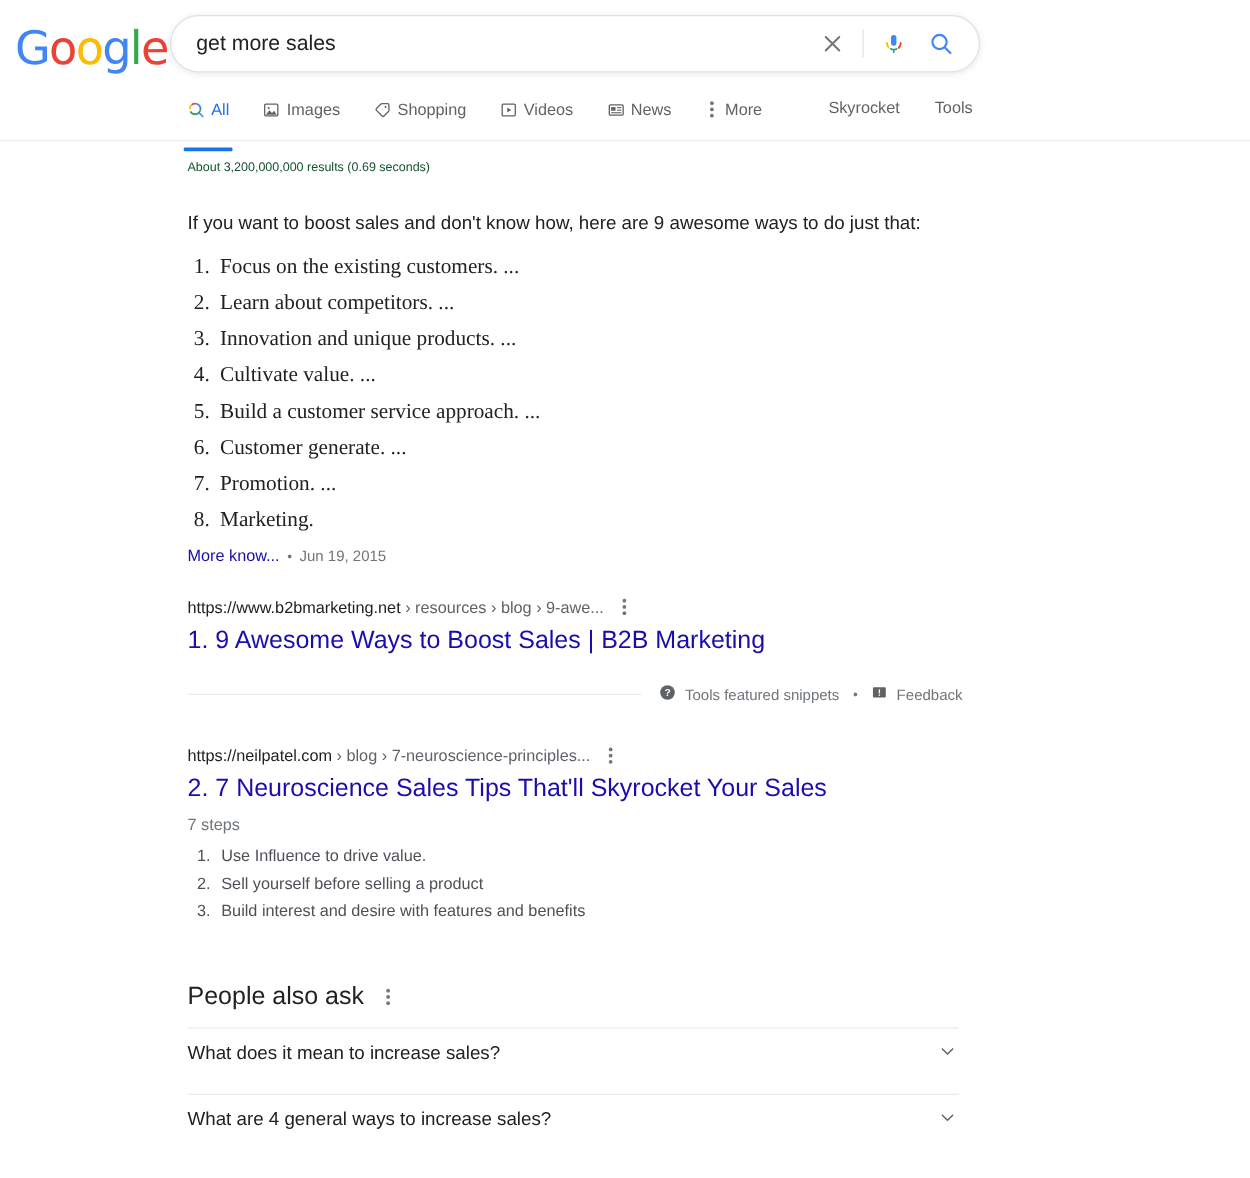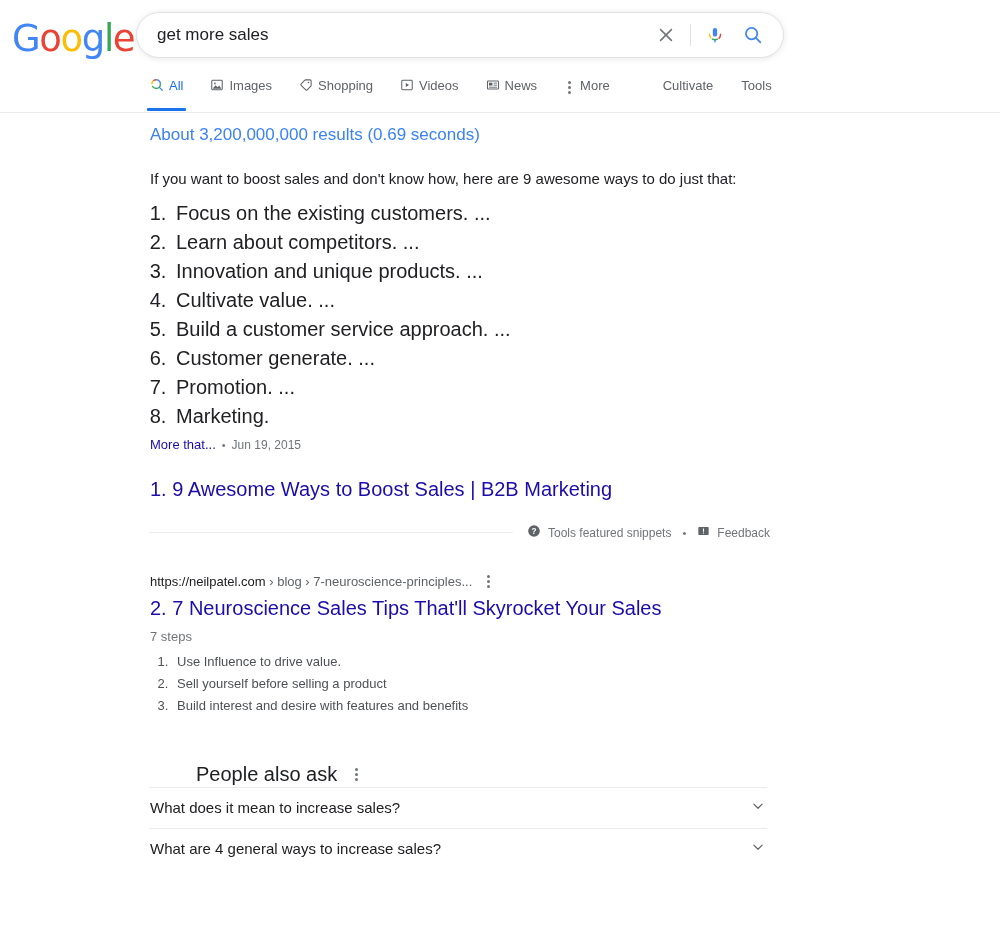--- a/index.html
+++ b/index.html
@@ -83,24 +83,24 @@
     left: 0; top: 78px;
     width: 100%;
     height: 35px;
     display: flex;
     align-items: flex-start;
     font-size: 13px;
   }
   .tabs { display: flex; margin-left: 150px; }
   .tab {
     display: flex;
-    align-items: flex-start;
+    align-items: center;
     gap: 5px;
     color: #5f6368;
-    padding: 0 0 14px 0;
+    padding: 0 0 24px 0;
     margin-right: 27px;
     cursor: pointer;
     position: relative;
     white-space: nowrap;
     line-height: 16px;
   }
   .tab.active { color: #1a73e8; }
   .tab.active::after {
     content: "";
     position: absolute;
@@ -118,45 +118,46 @@
   .tool-link {
     color: #5f6368;
     font-size: 13px;
     cursor: pointer;
     line-height: 16px;
   }
 
   
   .main { padding-left: 150px; }
   .stats {
-    color: #3b82f6;
-    font-size: 17px;
+    color: #14532d;
+    font-size: 10px;
     padding-top: 14px;
     line-height: 16px;
   }
 
   
   .snippet { margin-top: 26px; width: 620px; }
   .snippet-lead {
     font-size: 15px;
     color: #202124;
     line-height: 20px;
     font-weight: 400;
   }
   ol.snippet-list {
     margin: 14px 0 0 0;
     padding-left: 22px;
     list-style-position: outside;
   }
   ol.snippet-list li {
-    font-size: 20px;
+    font-size: 17px;
     color: #202124;
     line-height: 20px;
     margin-bottom: 9px;
     padding-left: 4px;
+    font-family: Liberation Serif, serif;
   }
   .more-items-row {
     margin-top: 11px;
     font-size: 12px;
     display: flex;
     align-items: baseline;
     gap: 6px;
   }
   .more-items {
     color: #1a0dab;
@@ -249,29 +250,29 @@
   .paa { margin-top: 44px; width: 617px; }
   .paa-head {
     display: flex;
     align-items: center;
     gap: 14px;
   }
   .paa-title {
     font-size: 20px;
     color: #202124;
     line-height: 26px;
-    margin-left: 46px;
   }
   .paa-row {
     border-top: 1px solid #ebebeb;
     height: 41px;
     display: flex;
     align-items: center;
     justify-content: space-between;
     cursor: pointer;
+    margin-top: 12px;
   }
   .paa-q {
     font-size: 15px;
     color: #202124;
     line-height: 20px;
   }
 </style>
 </head>
 <body>
 
@@ -371,21 +372,21 @@
       <div class="tab">
         <span class="tab-icon kebab">
           <i></i>
             <i></i>
             <i></i>
         </span>
         <span>More</span>
       </div>
 
       <div class="tools-group">
-        <span class="tool-link">Cultivate</span>
+        <span class="tool-link">Skyrocket</span>
         <span class="tool-link">Tools</span>
       </div>
 
     </div>
   </div>
 </div>
 
 <div class="main">
 
   <div class="stats">About 3,200,000,000 results (0.69 seconds)</div>
@@ -398,26 +399,36 @@
       <li>Learn about competitors. ...</li>
       <li>Innovation and unique products. ...</li>
       <li>Cultivate value. ...</li>
       <li>Build a customer service approach. ...</li>
       <li>Customer generate. ...</li>
       <li>Promotion. ...</li>
       <li>Marketing.</li>
     </ol>
 
     <div class="more-items-row">
-      <span class="more-items">More that...</span>
+      <span class="more-items">More know...</span>
       <span class="dot-sep">•</span>
       <span class="snippet-date">Jun 19, 2015</span>
     </div>
 
     <div class="result">
+      <div class="result-url-row">
+        <div class="result-url">
+          <span>https://www.b2bmarketing.net</span><span class="crumb"> › resources › blog › 9-awe...</span>
+        </div>
+        <div class="kebab">
+            <i></i>
+            <i></i>
+            <i></i>
+          </div>
+      </div>
       <div class="result-title">1. 9 Awesome Ways to Boost Sales | B2B Marketing</div>
     </div>
 
     <div class="snippet-footer">
       <div class="sf-rule"></div>
       <div class="sf-item">
         <span>
           <svg width="14" height="14" viewBox="0 0 24 24">
             <circle cx="12" cy="12" r="10" fill="#5f6368"></circle>
             <text x="12" y="17" font-size="14" font-family="Liberation Sans, sans-serif" fill="#ffffff" text-anchor="middle" font-weight="bold">?</text>

